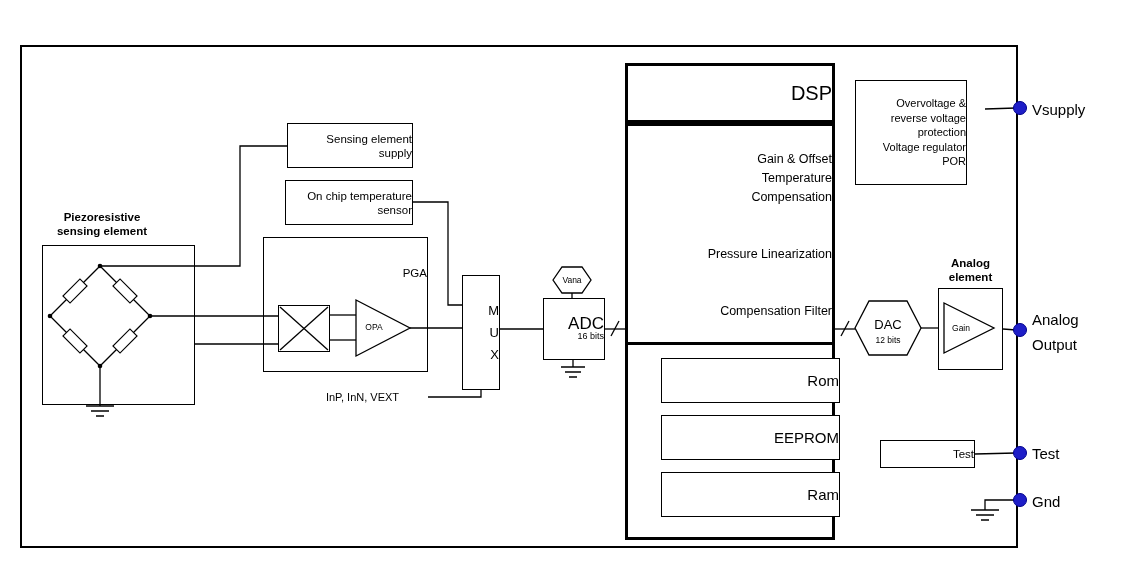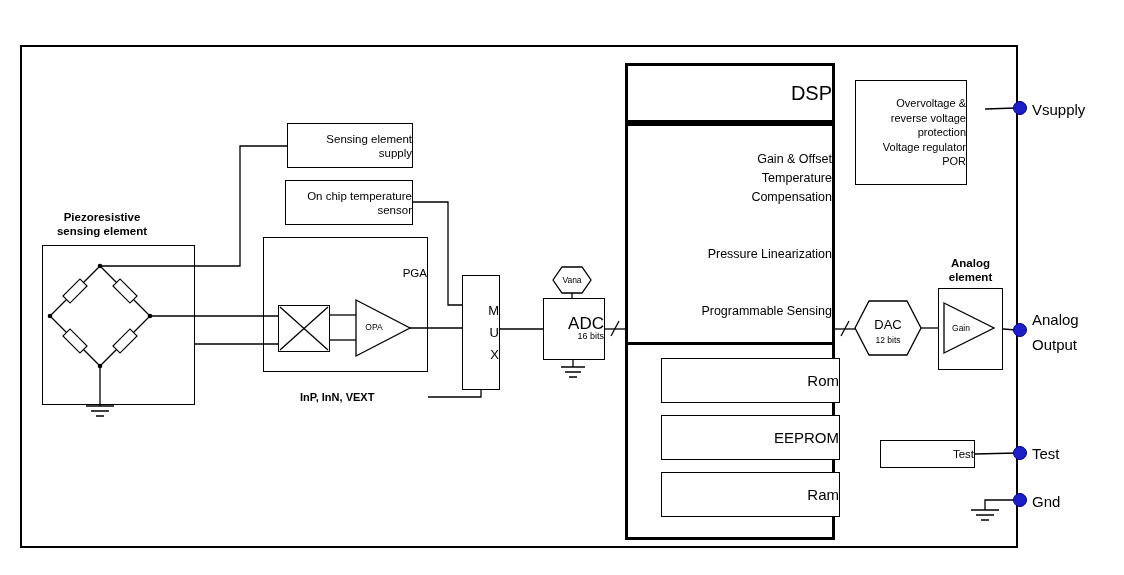--- a/index.html
+++ b/index.html
@@ -15,21 +15,21 @@
   .pinlbl{position:absolute;font-size:15px;line-height:25px;color:#000000;}
   .svgtop{position:absolute;left:0;top:0;pointer-events:none;}
   .mux-letters{gap:7px;font-size:13px;line-height:15px;}
   .adc-main{font-size:17px;line-height:15px;}
   .adc-sub{font-size:9px;line-height:11px;}
   .dsp-title{font-size:20px;line-height:24px;}
   .mem{font-size:15px;margin-left:18px;}
   .comp{justify-content:flex-start;padding-top:24px;font-size:12.5px;line-height:19px;}
   .comp .gap{margin-top:38px;margin-left:21px;}
   .prot{font-size:11px;line-height:14.5px;}
-  .small-right{font-size:11px;text-align:left;font-weight:bold;}
+  .small-right{font-size:11px;text-align:center;font-weight:normal;}
 </style>
 </head>
 <body>
 
 <div class="stage">
 
   <div class="chip"></div>
 
   <div class="box" style="left:287px;top:123px;width:126px;height:45px;">
     <span>Sensing element</span>
@@ -67,21 +67,21 @@
 
   <div class="box thick" style="left:625px;top:63px;width:210px;height:477px;"></div>
   <div class="box thick dsp-title" style="left:625px;top:63px;width:210px;height:60px;">
     <span>DSP</span>
   </div>
   <div class="box thick comp" style="left:625px;top:123px;width:210px;height:222px;">
     <div>Gain &amp; Offset</div>
     <div>Temperature</div>
     <div>Compensation</div>
     <div class="gap">Pressure Linearization</div>
-    <div class="gap">Programmable Sensing</div>
+    <div class="gap">Compensation Filter</div>
   </div>
   <div class="box mem" style="left:643px;top:358px;width:179px;height:45px;">
     <span>Rom</span>
   </div>
   <div class="box mem" style="left:643px;top:415px;width:179px;height:45px;">
     <span>EEPROM</span>
   </div>
   <div class="box mem" style="left:643px;top:472px;width:179px;height:45px;">
     <span>Ram</span>
   </div>

